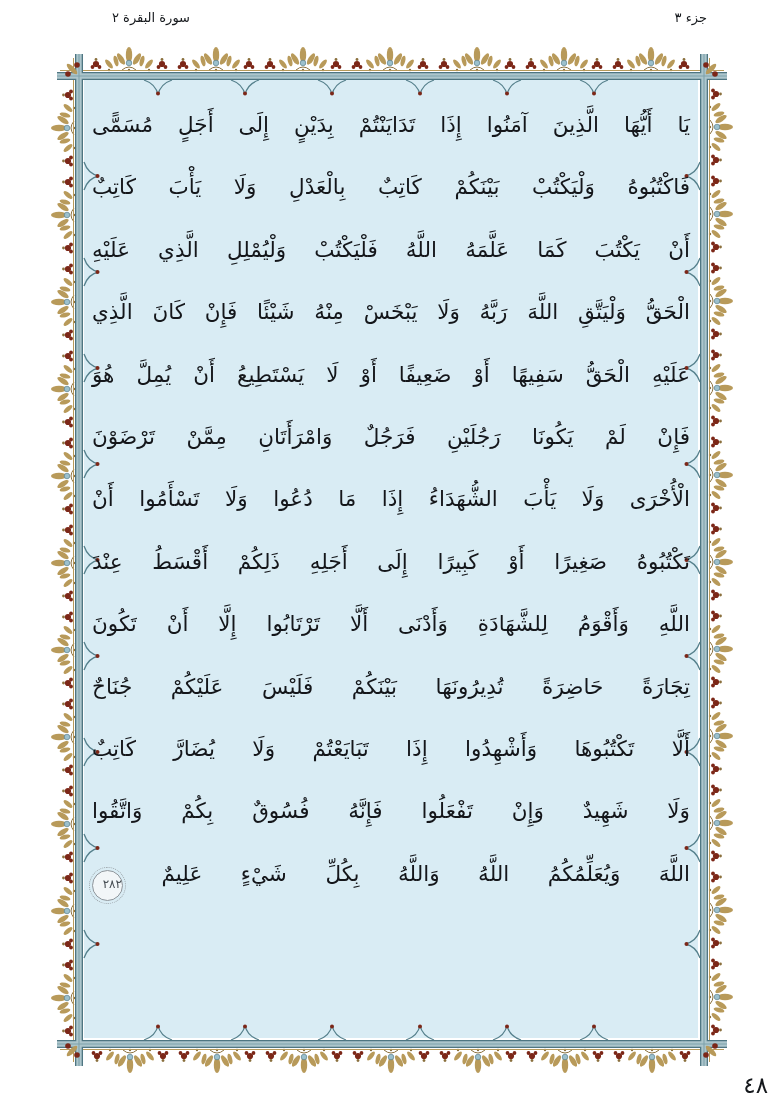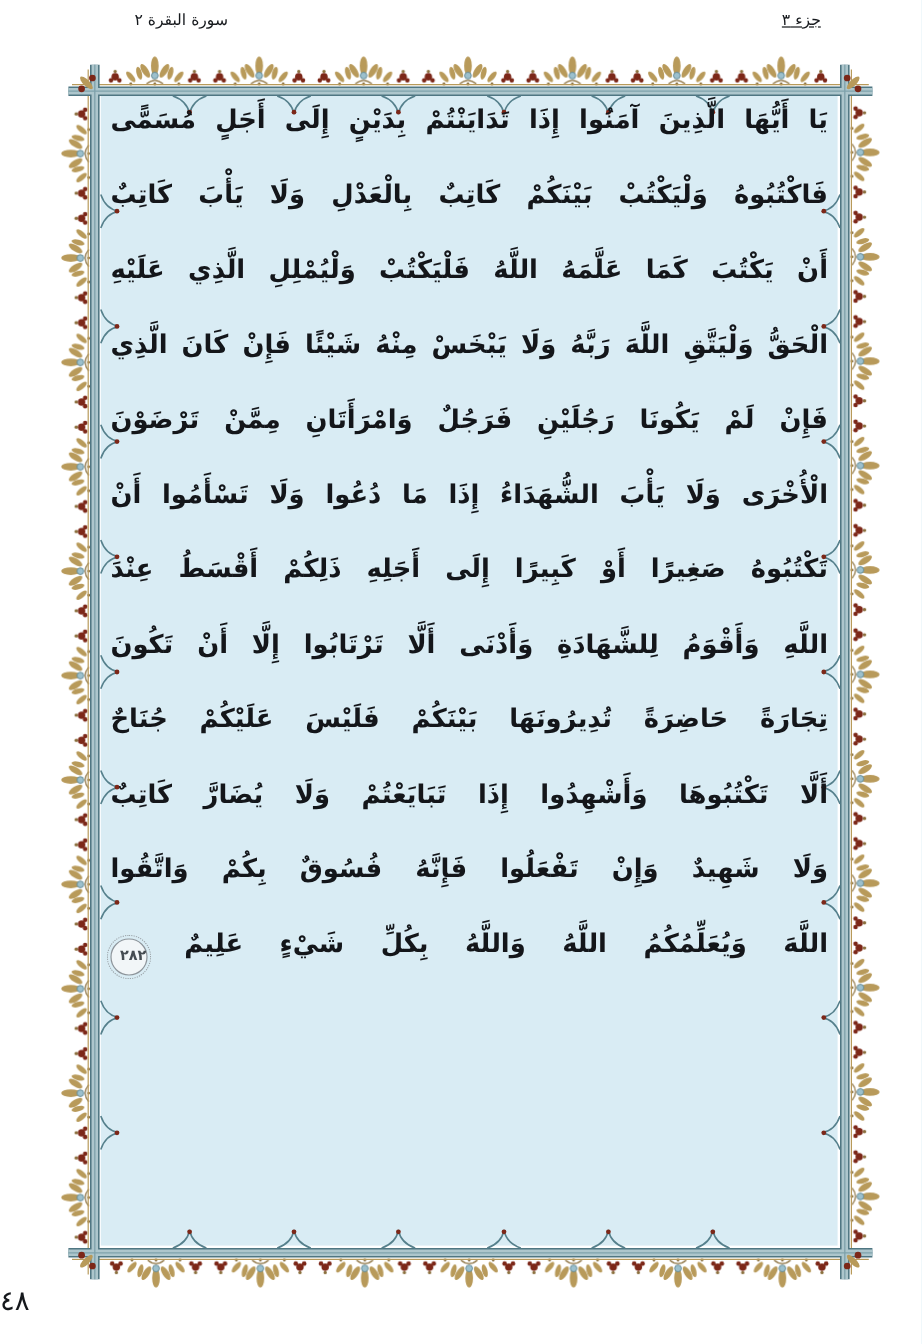--- a/index.html
+++ b/index.html
@@ -4,49 +4,48 @@
 <style>
   html,body{margin:0;padding:0;}
   body{
     width:768px;height:1120px;background:#ffffff;position:relative;overflow:hidden;
     font-family:"DejaVu Sans",sans-serif;color:#16181d;
   }
   .page{position:absolute;inset:0;}
   
   .hdr{position:absolute;top:10px;font-size:13px;color:#15181c;white-space:nowrap;}
   .hdr-left{left:112px;}
-  .hdr-right{right:84px;text-decoration:underline;}
+  .hdr-right{right:61px;}
   
   .panel{
     position:absolute;left:84px;top:80px;width:614px;height:958px;
     background:#d9ecf4;
   }
   
   .frame{position:absolute;left:0;top:0;width:768px;height:1120px;pointer-events:none;}
   
   .textblock{
-    position:absolute;left:92px;top:70px;width:598px;
+    position:absolute;left:92px;top:94px;width:598px;
     direction:rtl;
-    font-weight:bold;
   }
   .tline{
     height:62.4px;line-height:62.4px;font-size:21.5px;
     text-align:justify;text-align-last:justify;text-justify:inter-word;
     white-space:normal;overflow:visible;color:#14161a;
   }
   .medallion{
     display:inline-block;width:29px;height:29px;line-height:27px;
     border-radius:50%;border:1.5px solid #8e959b;
     outline:1px dotted #9aa2a7;outline-offset:2px;
     background:#f2f6f8;color:#454c52;font-size:12px;
     text-align:right;vertical-align:-7px;
   }
   
   .pagenum{
-    position:absolute;left:0;right:0;top:1072px;text-align:left;
+    position:absolute;left:0;right:0;top:1072px;text-align:right;
     font-size:23px;color:#15181c;
   }
 </style>
 </head>
 <body>
 
 <div class="page">
 
   <div class="hdr hdr-left">سورة البقرة ٢</div>
   <div class="hdr hdr-right">جزء ٣</div>
@@ -183,20 +182,21 @@
       <use href="#cornerF" transform="translate(79,1044) scale(1,-1)"></use>
       <use href="#cornerF" transform="translate(704,1044) scale(-1,-1)"></use>
     </g>
   </svg>
 
   <div class="textblock">
     <div class="tline">يَا أَيُّهَا الَّذِينَ آمَنُوا إِذَا تَدَايَنْتُمْ بِدَيْنٍ إِلَى أَجَلٍ مُسَمًّى</div>
     <div class="tline">فَاكْتُبُوهُ وَلْيَكْتُبْ بَيْنَكُمْ كَاتِبٌ بِالْعَدْلِ وَلَا يَأْبَ كَاتِبٌ</div>
     <div class="tline">أَنْ يَكْتُبَ كَمَا عَلَّمَهُ اللَّهُ فَلْيَكْتُبْ وَلْيُمْلِلِ الَّذِي عَلَيْهِ</div>
     <div class="tline">الْحَقُّ وَلْيَتَّقِ اللَّهَ رَبَّهُ وَلَا يَبْخَسْ مِنْهُ شَيْئًا فَإِنْ كَانَ الَّذِي</div>
+    <div class="tline">عَلَيْهِ الْحَقُّ سَفِيهًا أَوْ ضَعِيفًا أَوْ لَا يَسْتَطِيعُ أَنْ يُمِلَّ هُوَ</div>
     <div class="tline">فَإِنْ لَمْ يَكُونَا رَجُلَيْنِ فَرَجُلٌ وَامْرَأَتَانِ مِمَّنْ تَرْضَوْنَ</div>
     <div class="tline">الْأُخْرَى وَلَا يَأْبَ الشُّهَدَاءُ إِذَا مَا دُعُوا وَلَا تَسْأَمُوا أَنْ</div>
     <div class="tline">تَكْتُبُوهُ صَغِيرًا أَوْ كَبِيرًا إِلَى أَجَلِهِ ذَلِكُمْ أَقْسَطُ عِنْدَ</div>
     <div class="tline">اللَّهِ وَأَقْوَمُ لِلشَّهَادَةِ وَأَدْنَى أَلَّا تَرْتَابُوا إِلَّا أَنْ تَكُونَ</div>
     <div class="tline">تِجَارَةً حَاضِرَةً تُدِيرُونَهَا بَيْنَكُمْ فَلَيْسَ عَلَيْكُمْ جُنَاحٌ</div>
     <div class="tline">أَلَّا تَكْتُبُوهَا وَأَشْهِدُوا إِذَا تَبَايَعْتُمْ وَلَا يُضَارَّ كَاتِبٌ</div>
     <div class="tline">وَلَا شَهِيدٌ وَإِنْ تَفْعَلُوا فَإِنَّهُ فُسُوقٌ بِكُمْ وَاتَّقُوا</div>
     <div class="tline">
       <span>اللَّهَ وَيُعَلِّمُكُمُ اللَّهُ وَاللَّهُ بِكُلِّ شَيْءٍ عَلِيمٌ</span>
       <span class="medallion">

